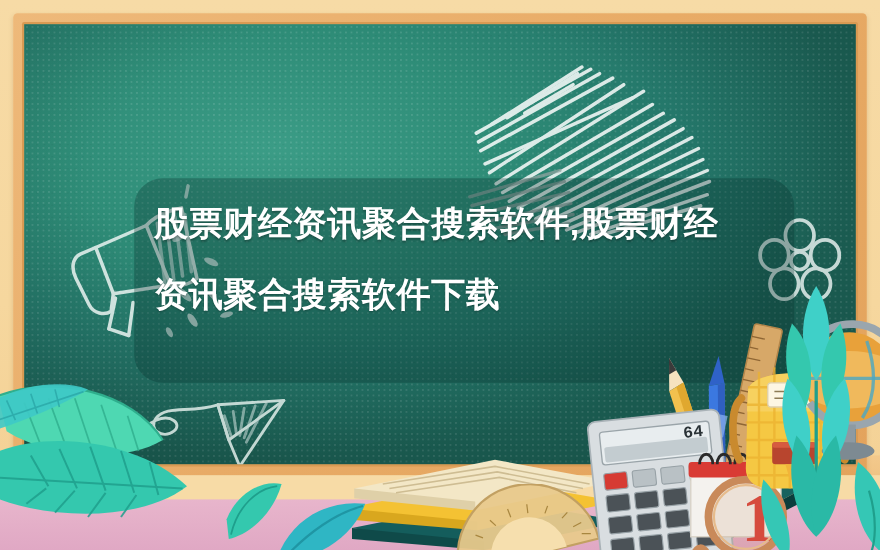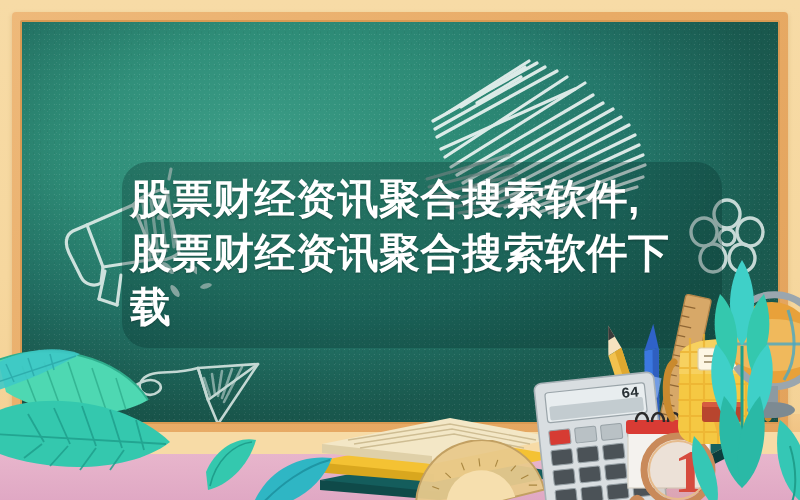--- a/index.html
+++ b/index.html
@@ -66,26 +66,26 @@
   
   #title-plate {
     left: 100px; top: 140px;
     width: 600px; height: 186px;
     background: rgba(8, 46, 42, .30);
     border-radius: 26px 26px 26px 26px;
   }
 
   
   #title-text {
-    left: 130px; top: 172px;
+    left: 140px; top: 172px;
     width: 540px;
     color: #ffffff;
-    font-size: 41px;
+    font-size: 31px;
     font-weight: bold;
-    line-height: 54px;
+    line-height: 64px;
     letter-spacing: .5px;
     text-shadow: 0 1px 2px rgba(0,0,0,.28);
     white-space: pre-wrap;
     word-break: break-all;
   }
 
   
   .chalk { opacity: .9; }
 
   

